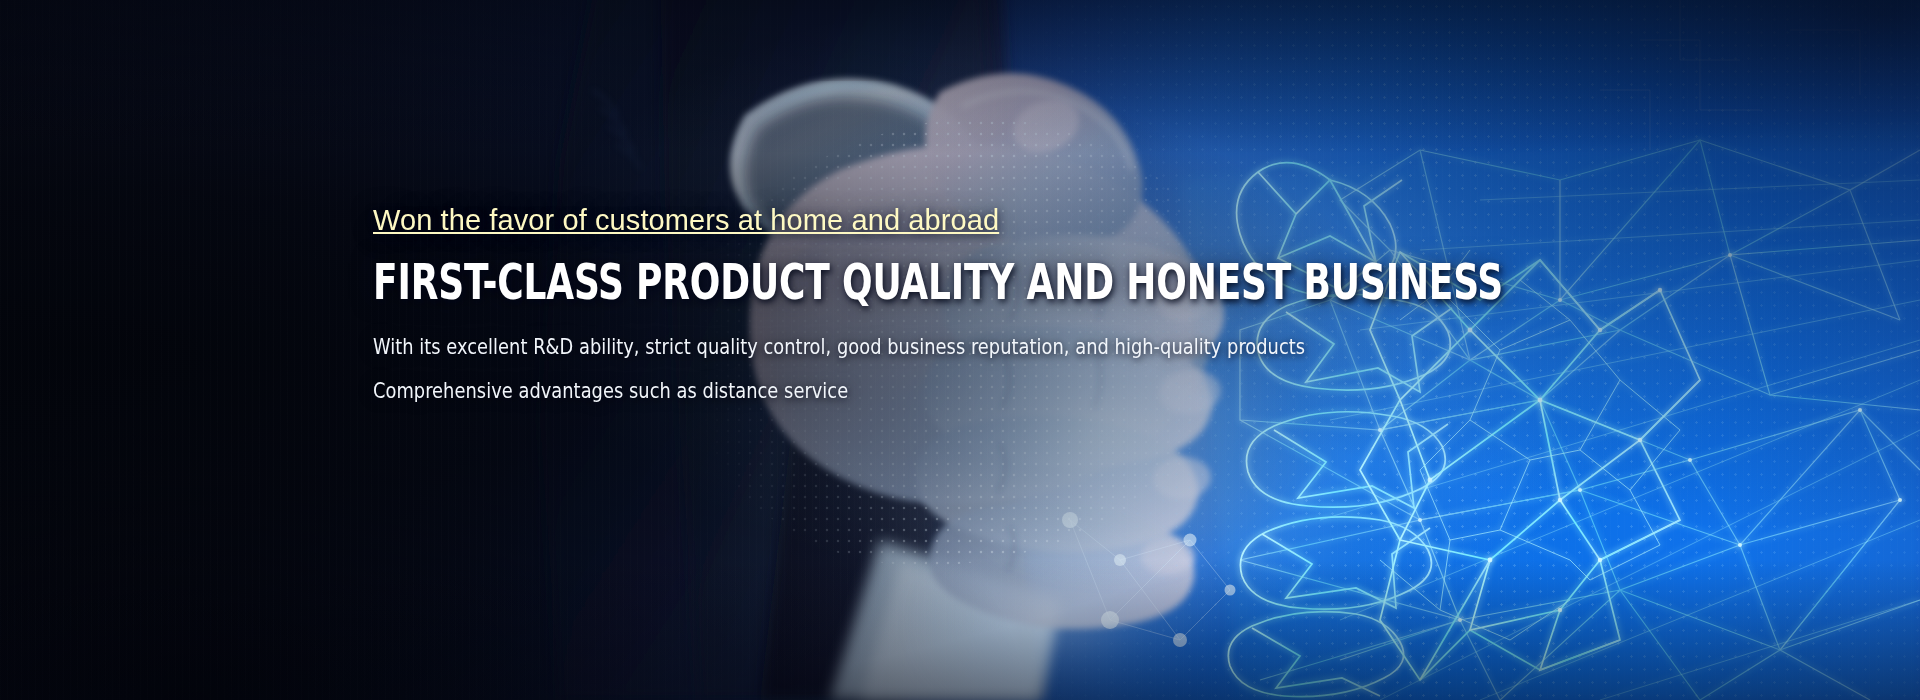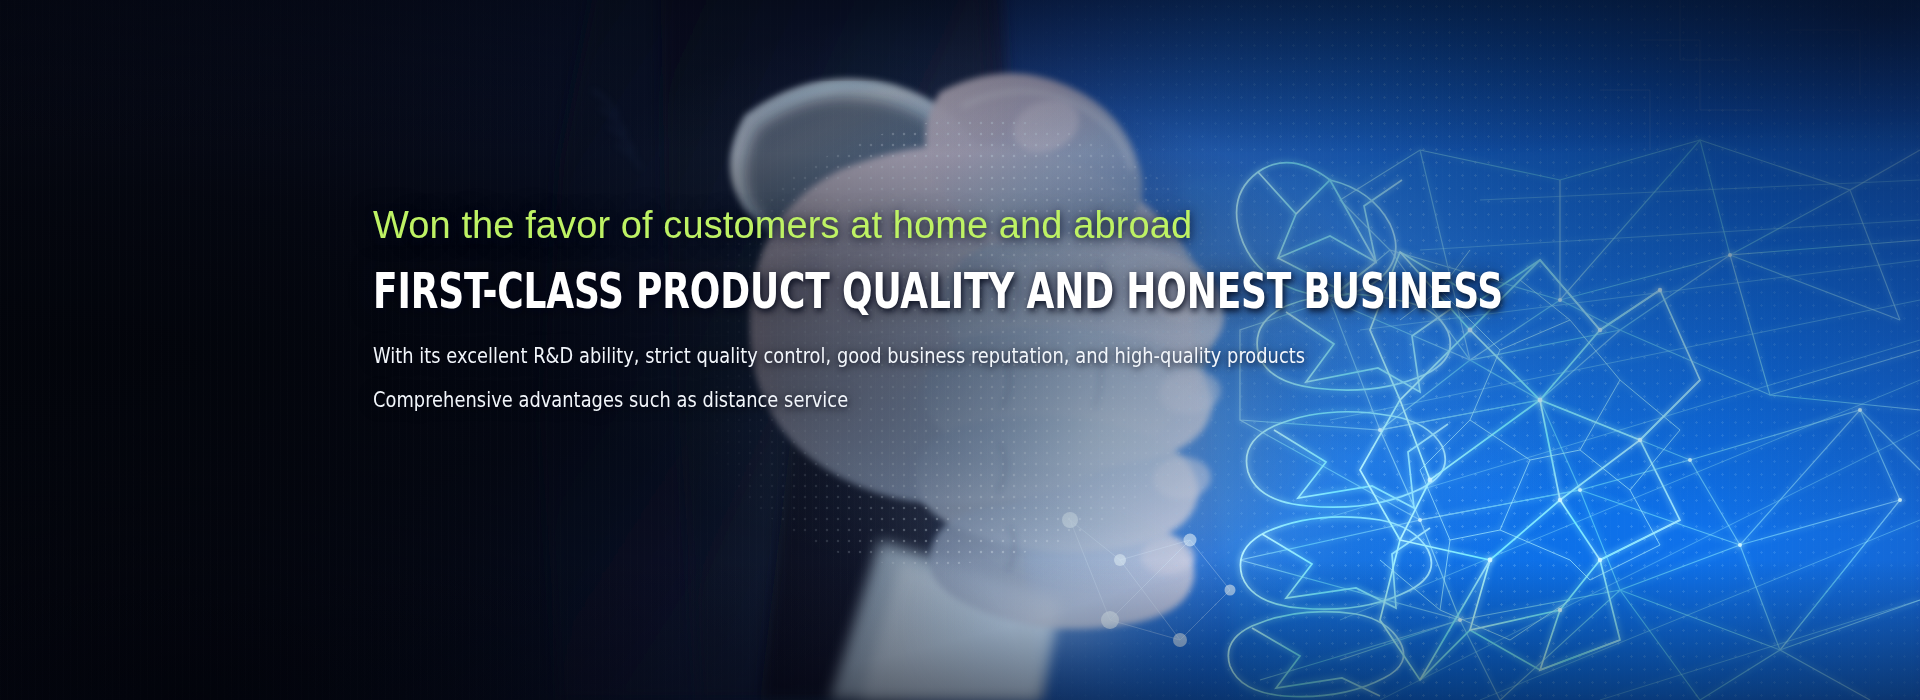--- a/index.html
+++ b/index.html
@@ -69,28 +69,29 @@
 
   
   #copy{
     position:absolute;
     left:373px;
     top:206px;
     width:1200px;
     z-index:40;
   }
   #eyebrow{
-    font-size:38px;
+    font-size:29px;
     line-height:1;
     font-weight:500;
-    color:#bef264;
+    color:#fef9c3;
     letter-spacing:.1px;
     text-shadow:0 2px 9px rgba(0,8,26,.78), 0 0 22px rgba(0,10,30,.5);
     margin:0 0 22px 0;
     white-space:nowrap;
+    text-decoration:underline;
   }
   #headline{
     font-family:"DejaVu Sans Condensed","Liberation Sans Narrow","Liberation Sans",sans-serif;
     font-size:50px;
     line-height:1;
     font-weight:700;
     font-stretch:condensed;
     color:#ffffff;
     letter-spacing:-0.2px;
     transform:scaleX(.80);

